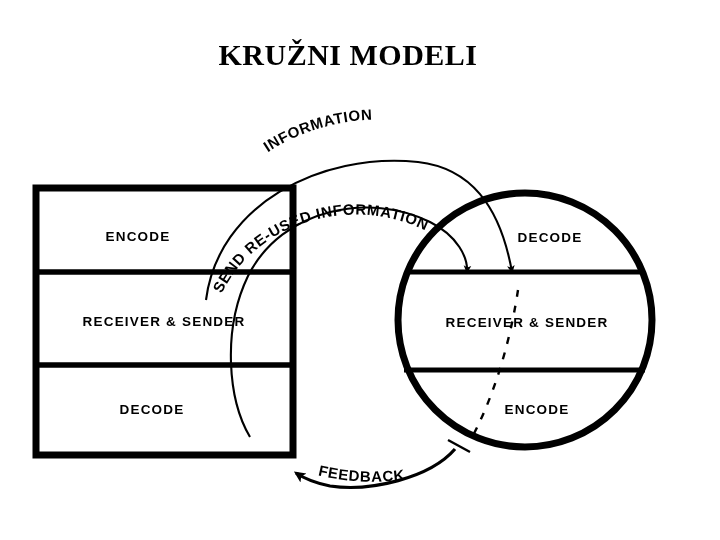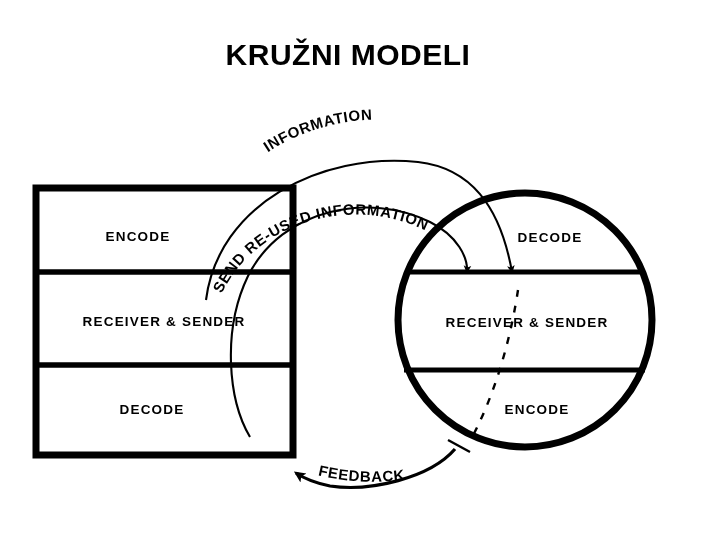--- a/index.html
+++ b/index.html
@@ -20,21 +20,21 @@
     width: 720px;
     height: 540px;
     background: #ffffff;
   }
   #title {
     position: absolute;
     left: 0;
     top: 38px;
     width: 696px;
     text-align: center;
-    font-family: Liberation Sans, sans-serif;
+    font-family: Liberation Serif, serif;
     font-size: 30px;
     font-weight: bold;
     letter-spacing: 0.5px;
     color: #000000;
     white-space: nowrap;
   }
   #diagram {
     position: absolute;
     left: 0;
     top: 0;

